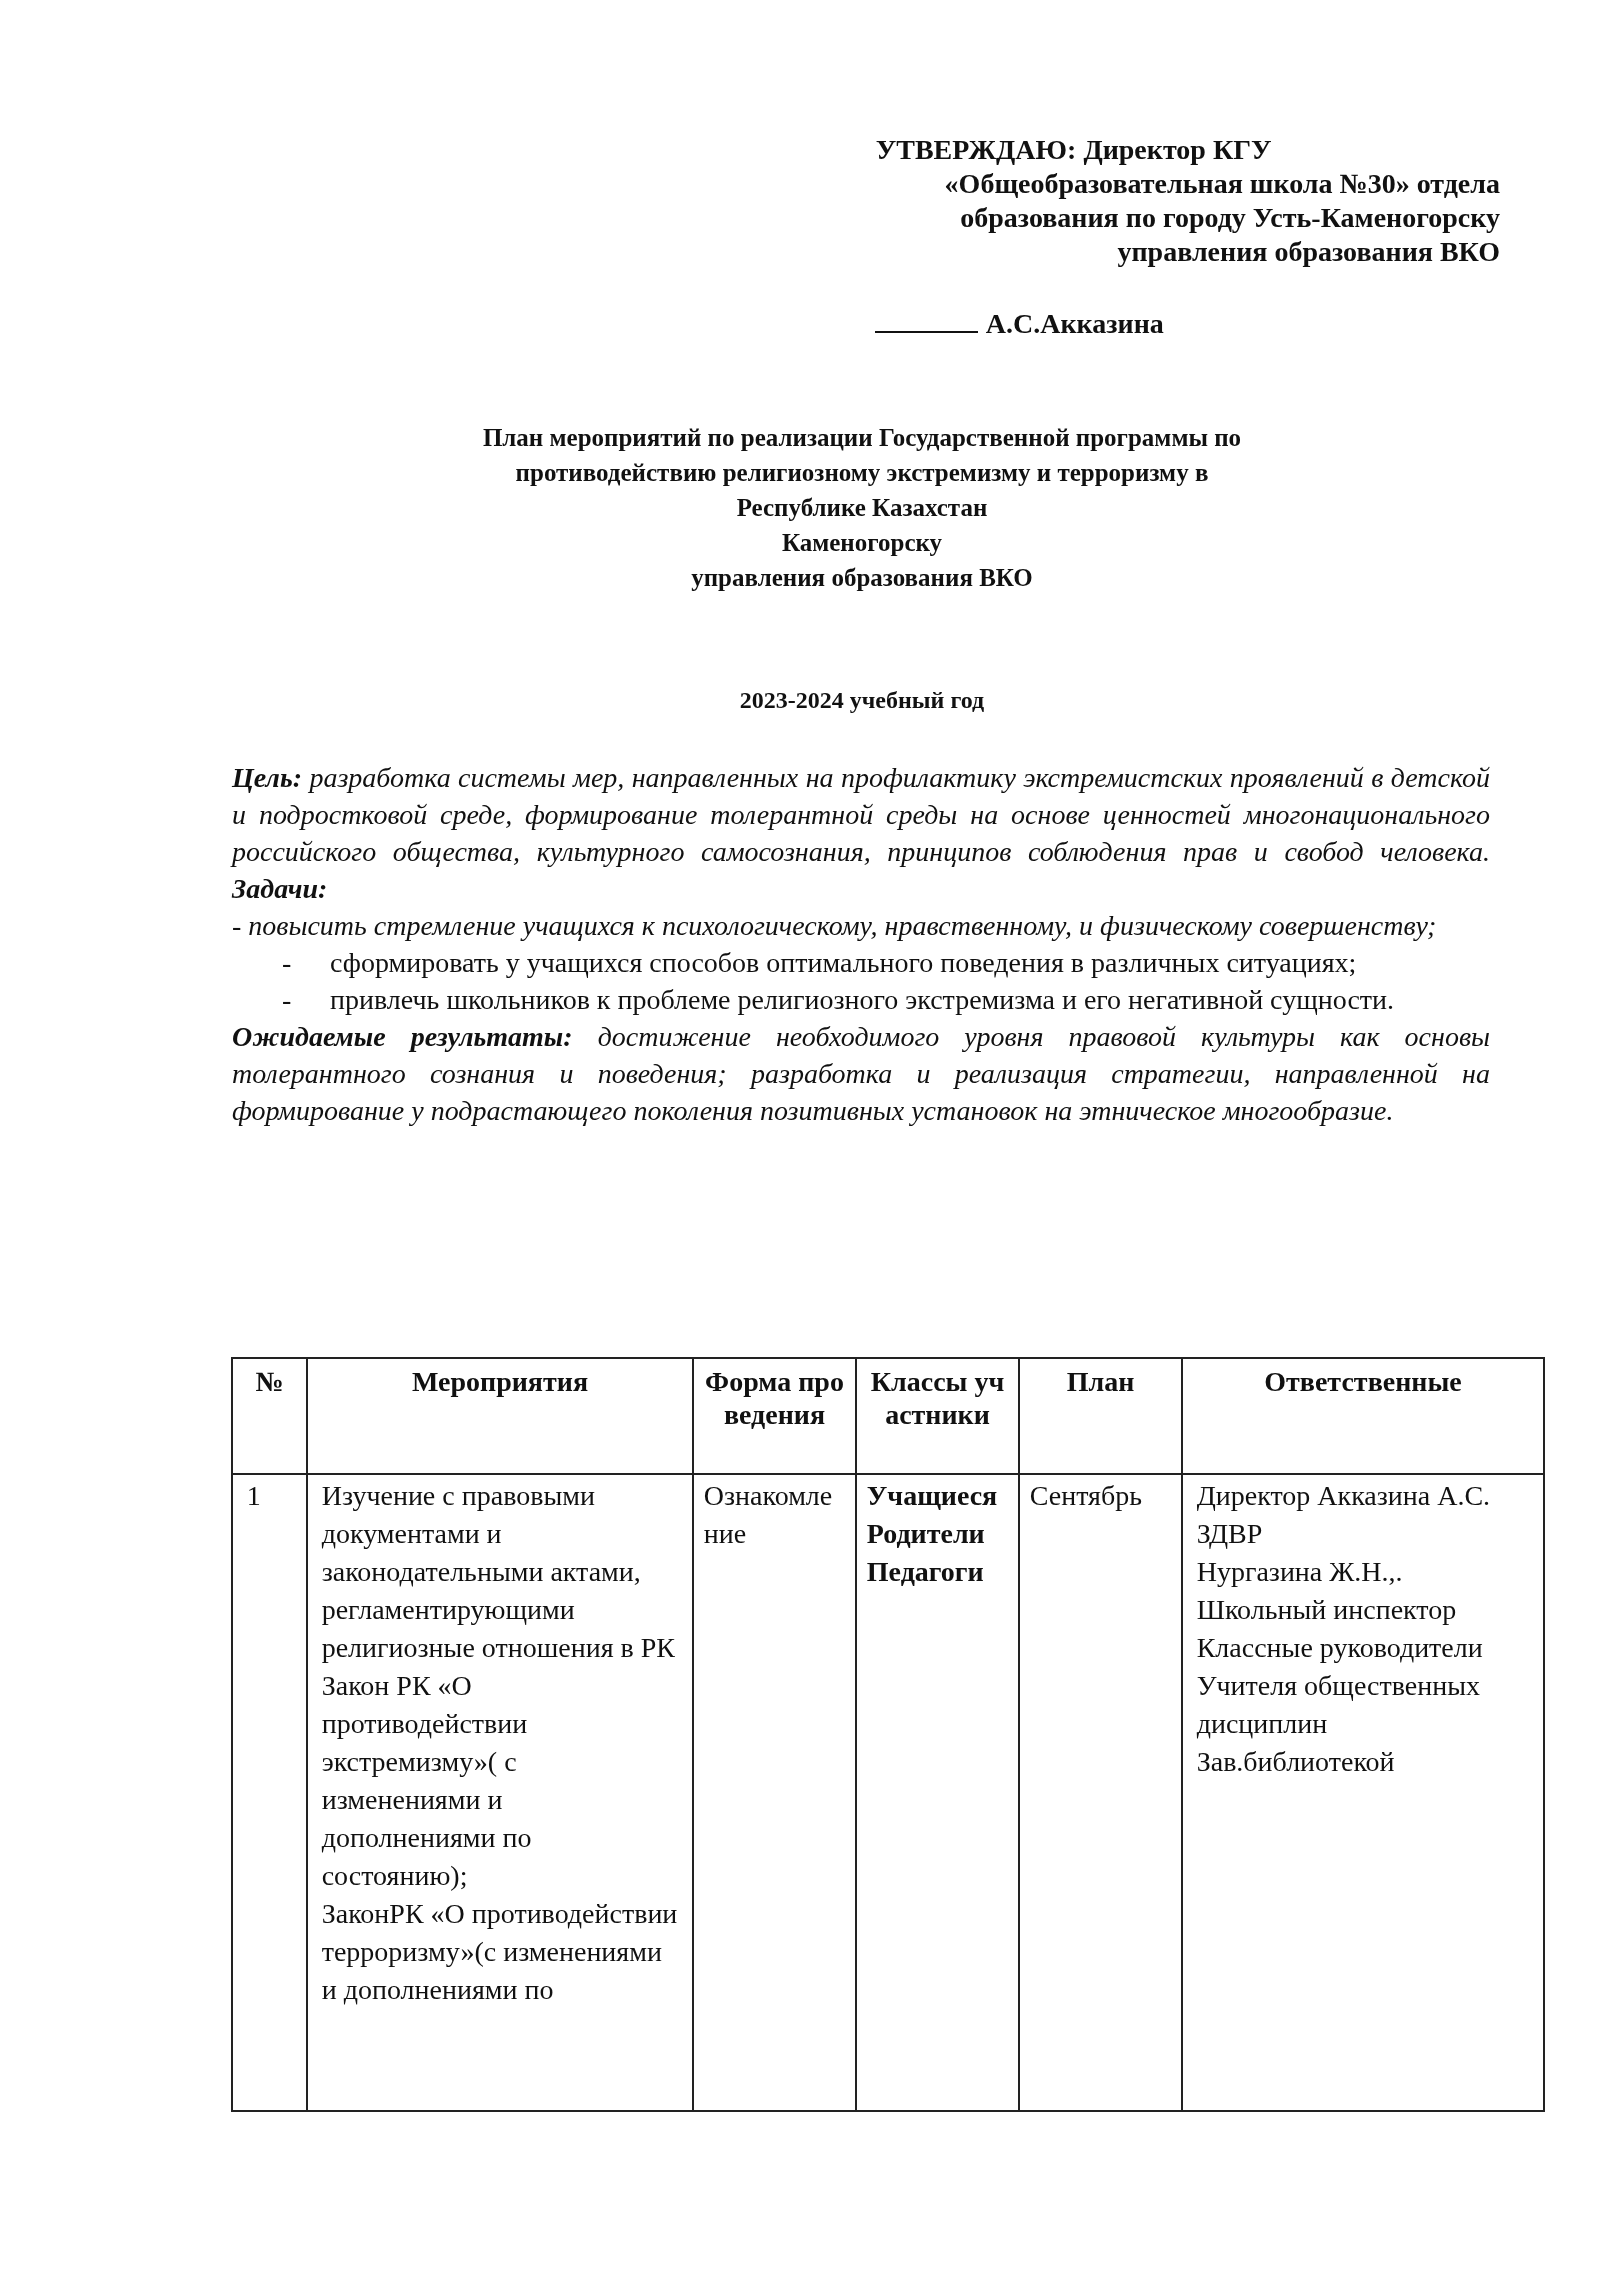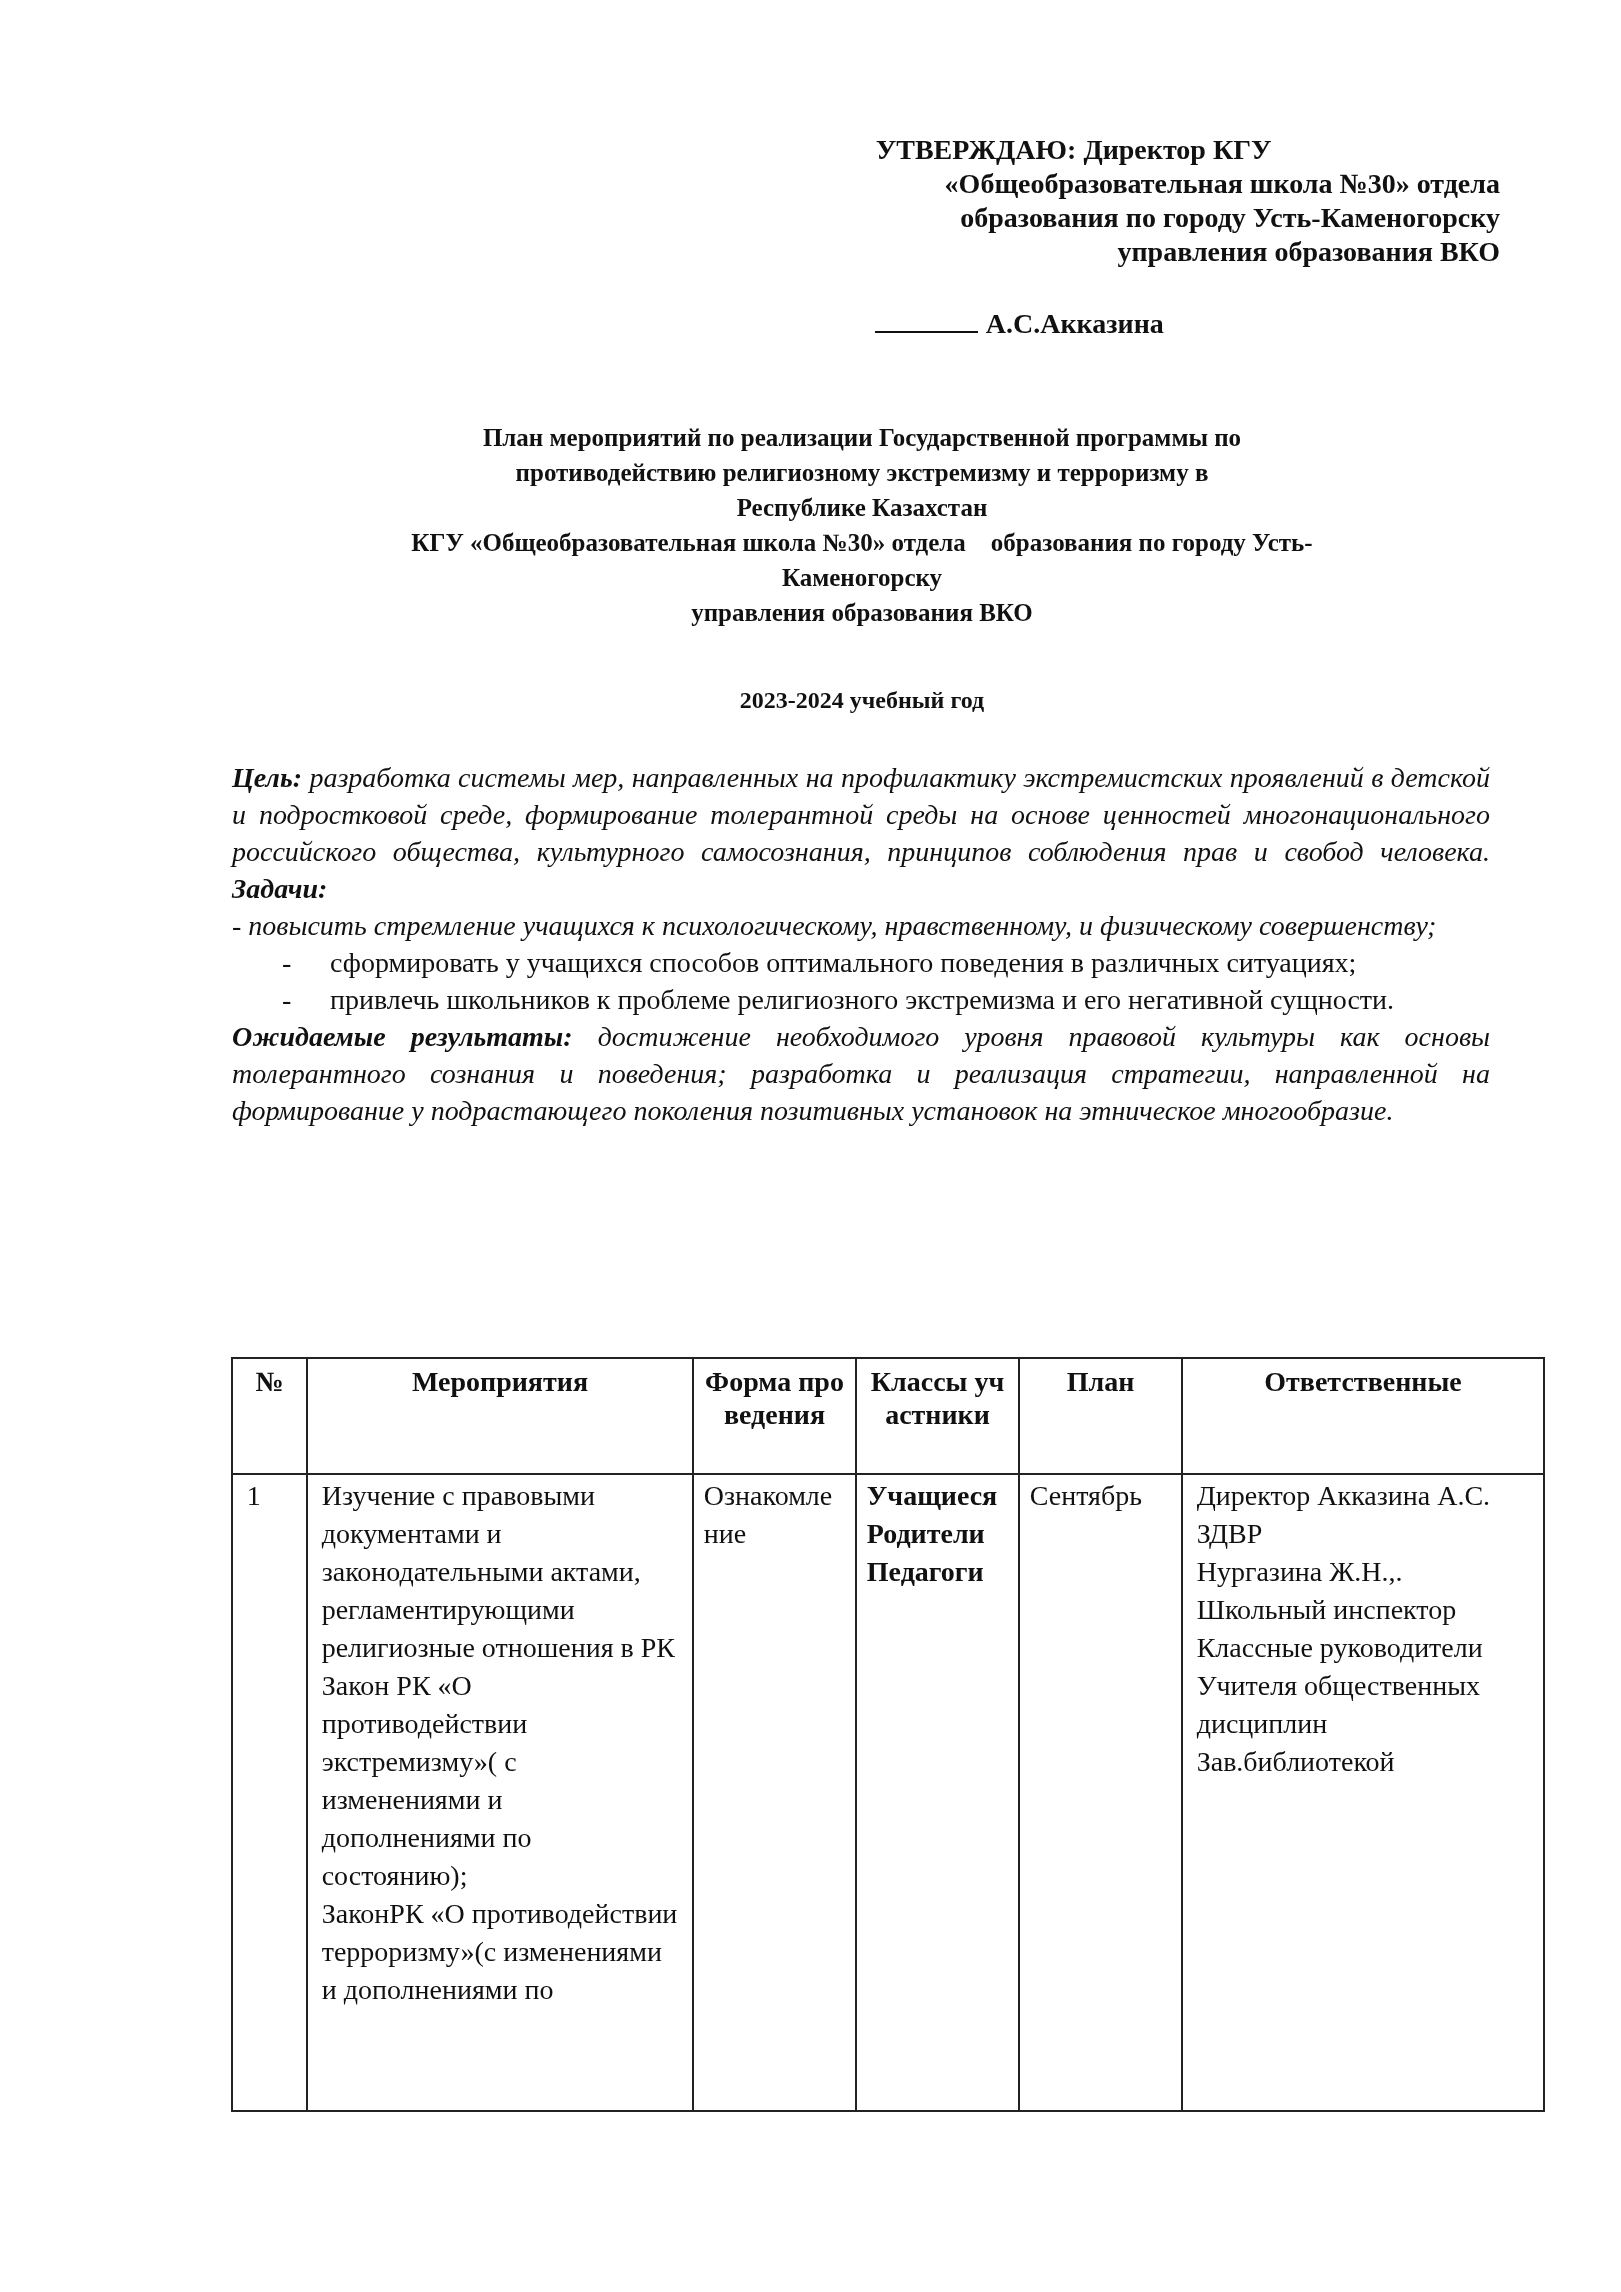--- a/index.html
+++ b/index.html
@@ -75,21 +75,20 @@
   <div>управления образования ВКО</div>
 </div>
 <div id="signature" class="abs">
   <span class="line"></span><span>А.С.Акказина</span>
 </div>
 
 <div id="title" class="abs">
   <div>План мероприятий по реализации Государственной  программы по</div>
   <div>противодействию религиозному  экстремизму и терроризму в</div>
   <div>Республике Казахстан</div>
-  <div style="white-space:pre">КГУ «Общеобразовательная школа №30» отдела    образования по городу Усть-</div>
   <div>Каменогорску</div>
   <div>управления образования ВКО</div>
 </div>
 <div id="year" class="abs">2023-2024 учебный год</div>
 
 <div id="body" class="abs">
   <p class="justify-last"><span class="bold">Цель:</span><span> разработка системы мер, направленных на профилактику экстремистских проявлений в детской и подростковой среде, формирование толерантной среды на основе ценностей многонационального российского общества, культурного самосознания, принципов соблюдения прав и свобод человека.</span></p>
   <p class="bold">Задачи:</p>
   <p>- повысить стремление учащихся к психологическому, нравственному, и физическому совершенству;</p>
   <ul class="bullets">

